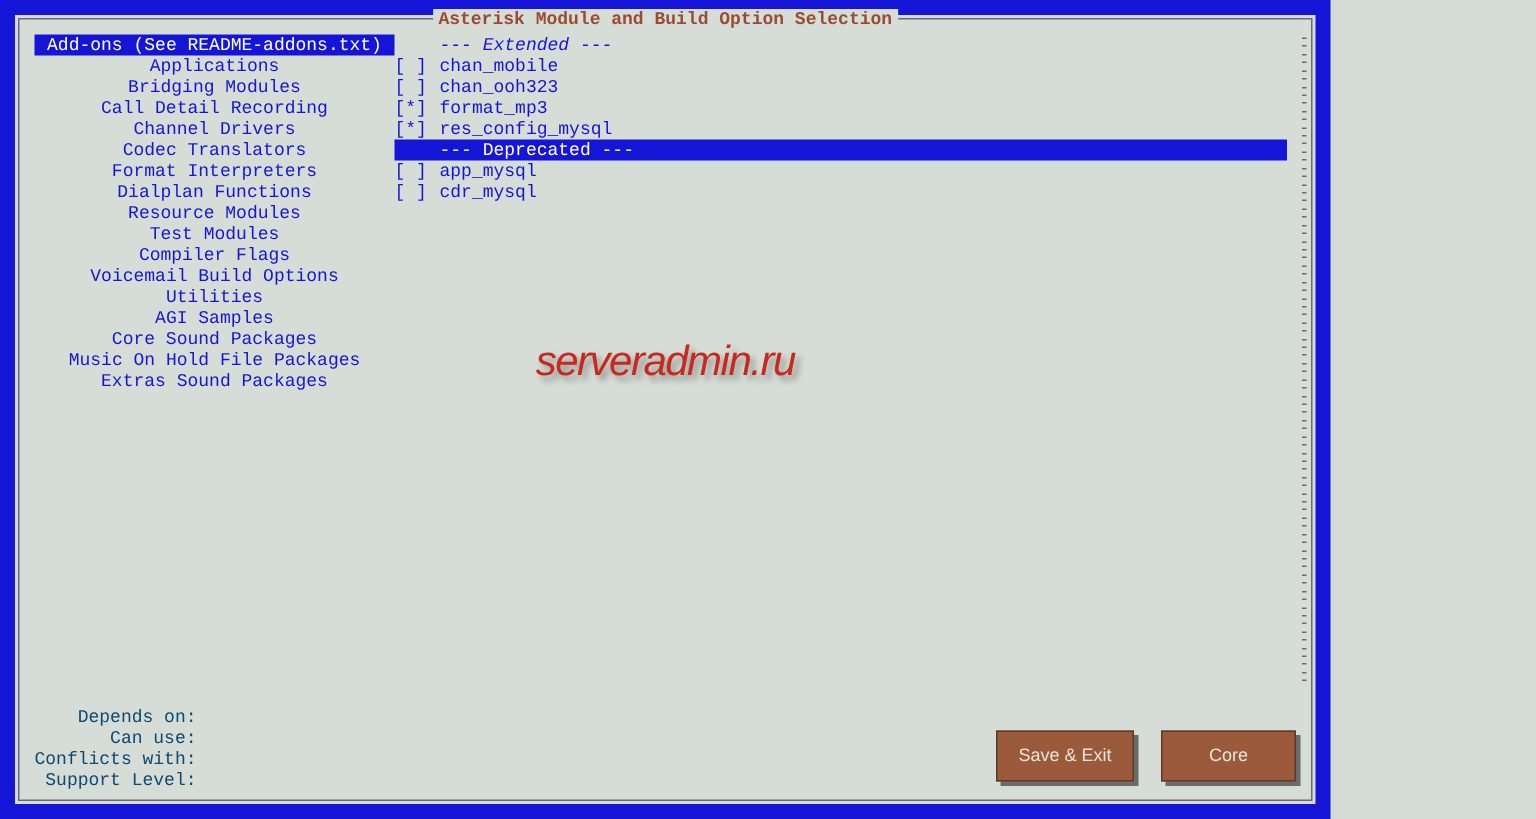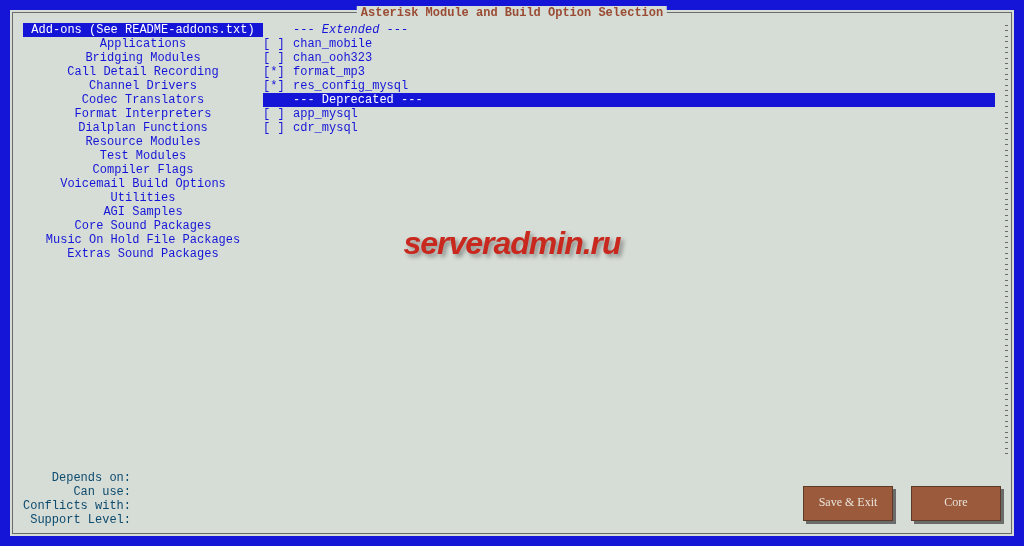--- a/index.html
+++ b/index.html
@@ -3,21 +3,21 @@
 <meta charset="utf-8">
 <style>
   * { margin: 0; padding: 0; box-sizing: border-box; }
   html, body { width: 1024px; height: 546px; overflow: hidden; }
   body {
     font-family: "Courier New", monospace;
     font-size: 12px;
     background: #d6dcd6;
   }
   .outer-border {
-    width: 1024px;
+    width: 887px;
     height: 546px;
     border: 10px solid #1515d8;
     background: #d6dcd6;
     position: relative;
     padding: 2px;
   }
   .inner-border {
     width: 100%;
     height: 100%;
     border: 1px solid #6b6b6b;
@@ -85,22 +85,22 @@
   .section-header.plain {
     padding-left: 30px;
     font-style: italic;
   }
   .watermark {
     position: absolute;
     top: 212px;
     left: 50%;
     transform: translateX(-50%);
     font-family: Arial, sans-serif;
-    font-size: 32px;
-    font-weight: bold;
+    font-size: 28px;
+    font-weight: normal;
     font-style: italic;
     color: #c8281e;
     text-shadow: 3px 3px 4px rgba(0,0,0,0.35);
     pointer-events: none;
     white-space: nowrap;
     letter-spacing: -1px;
   }
   .bottom-area {
     position: absolute;
     bottom: 6px;
@@ -125,21 +125,21 @@
   }
   .btn {
     background: #9b5a3c;
     color: #e9e4da;
     padding: 8px 14px 10px 14px;
     border: 1px solid #5b3a28;
     min-width: 90px;
     text-align: center;
     cursor: pointer;
     box-shadow: 3px 3px 0 0 #6b6b6b;
-    font-family: Liberation Serif, serif;
+    font-family: Liberation Sans, sans-serif;
     font-size: 12px;
   }
   .scroll-indicator {
     position: absolute;
     right: 3px;
     top: 12px;
     bottom: 78px;
     width: 3px;
     display: flex;
     flex-direction: column;

